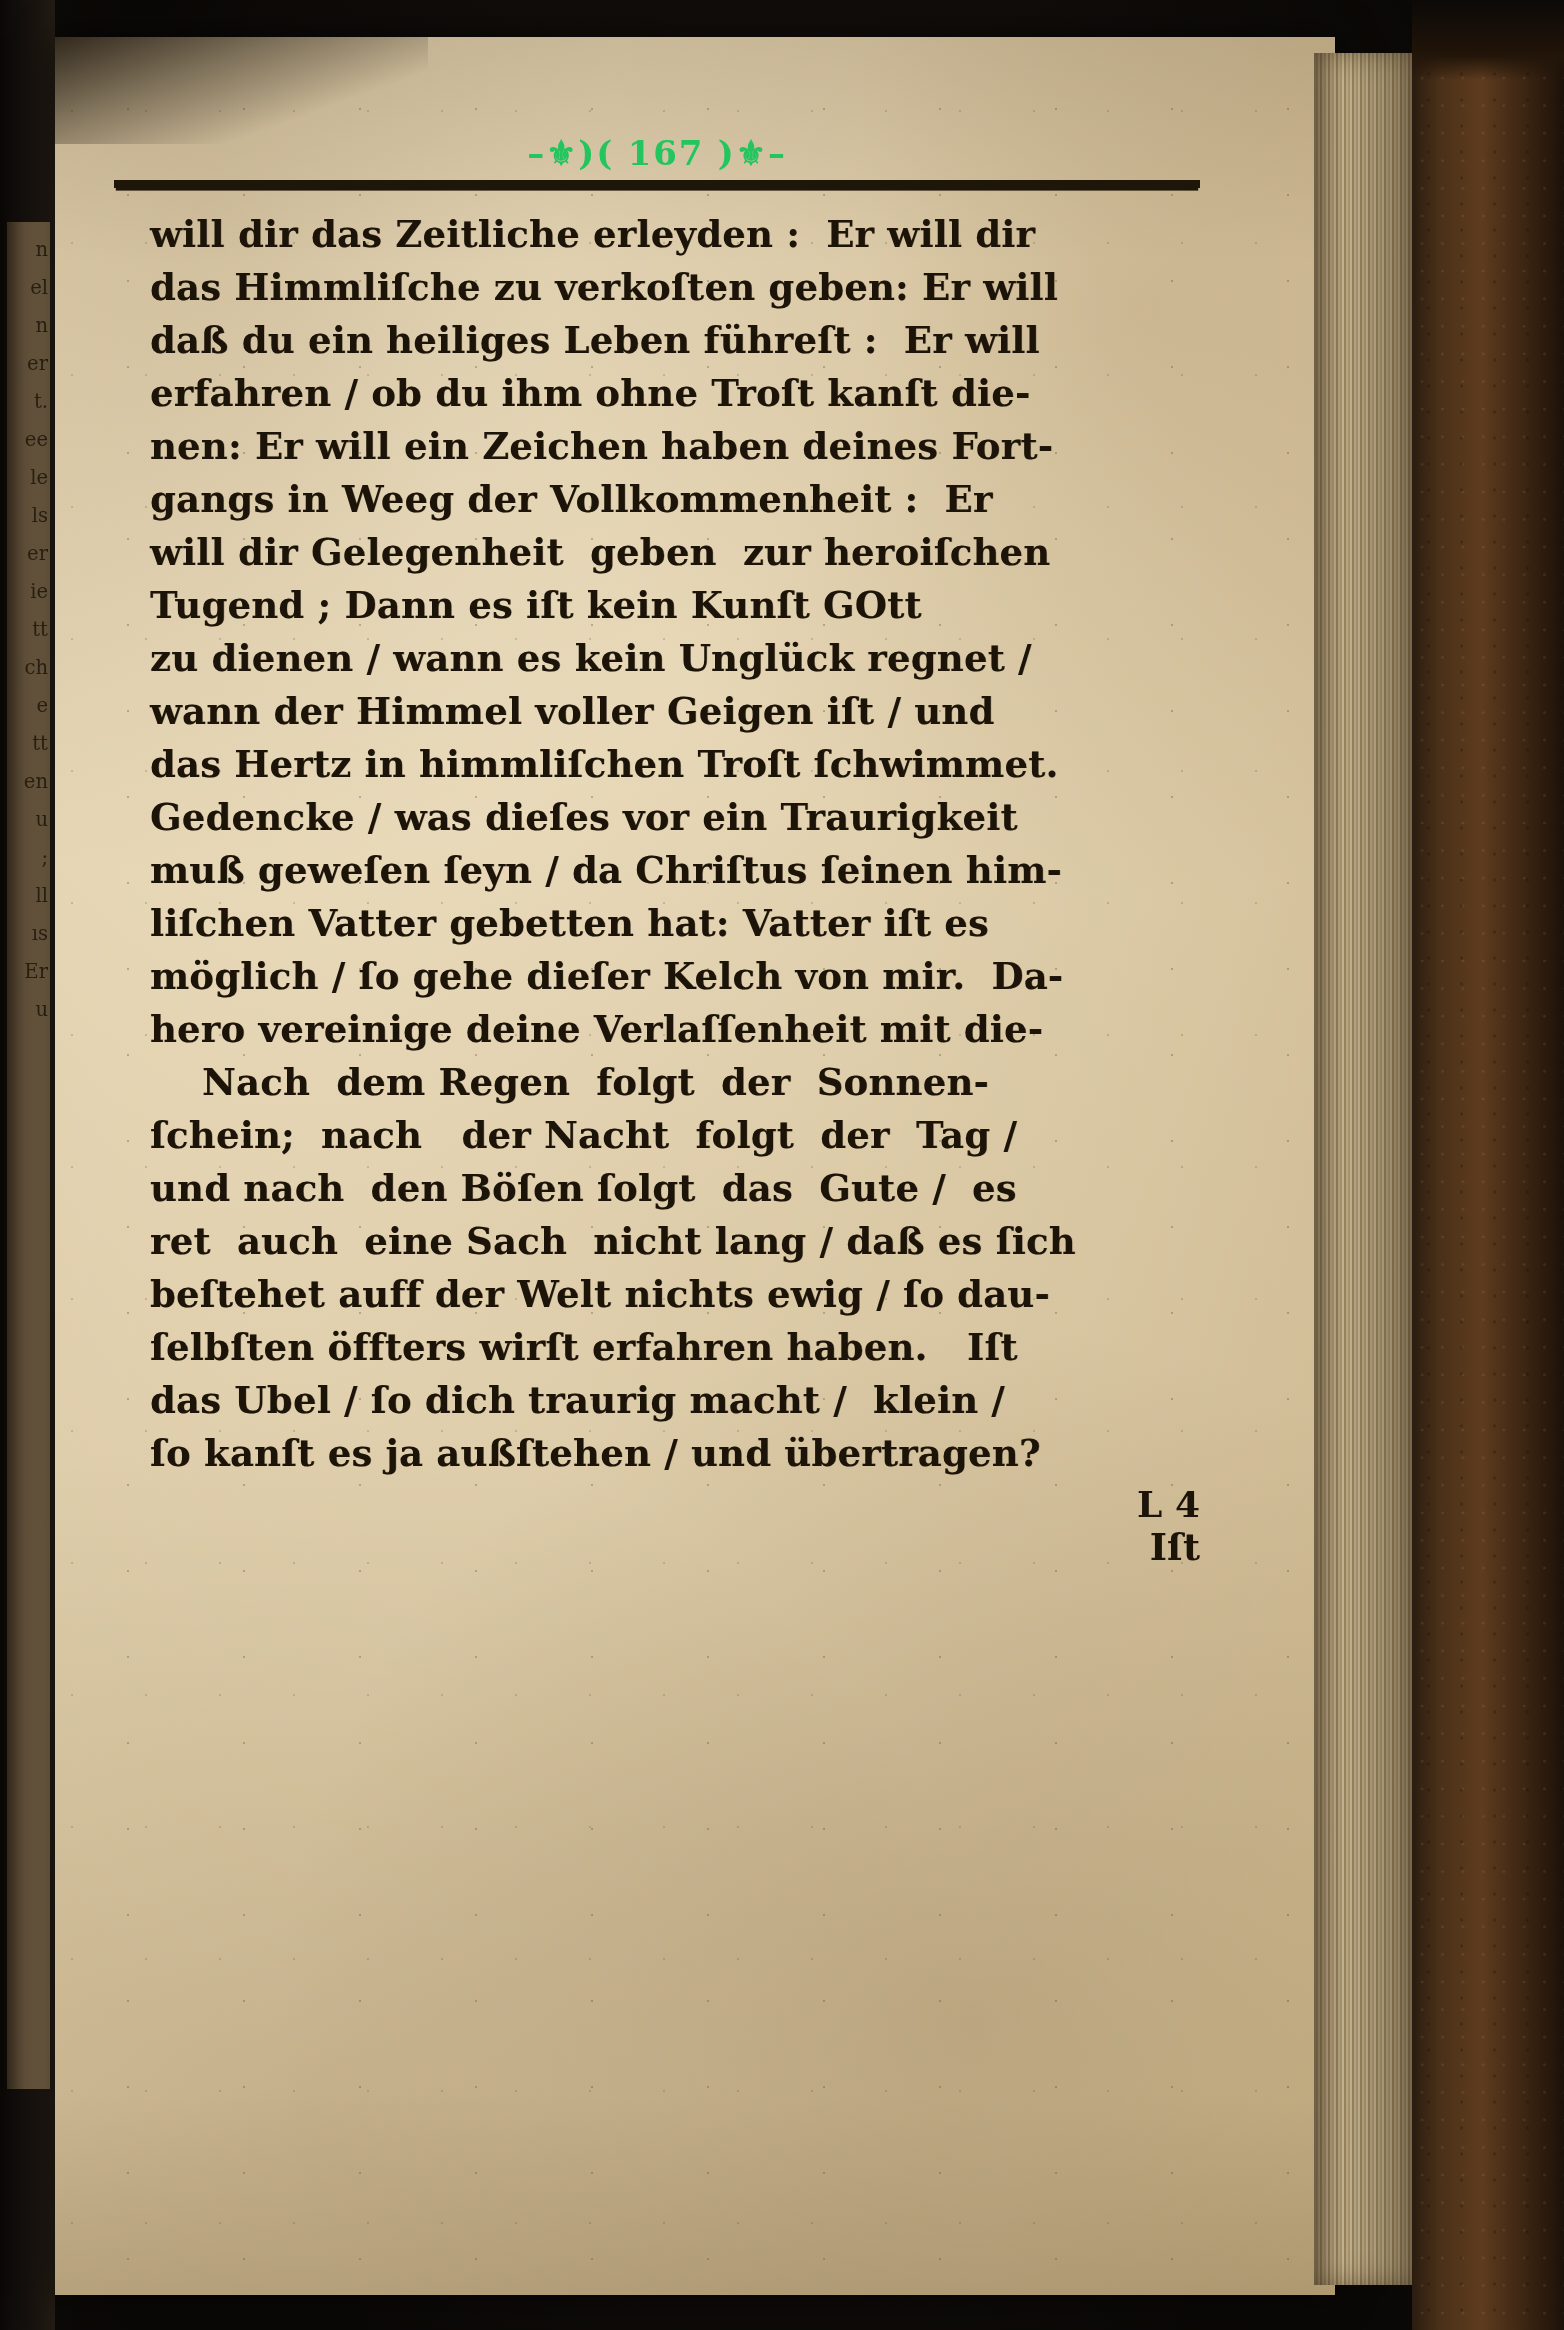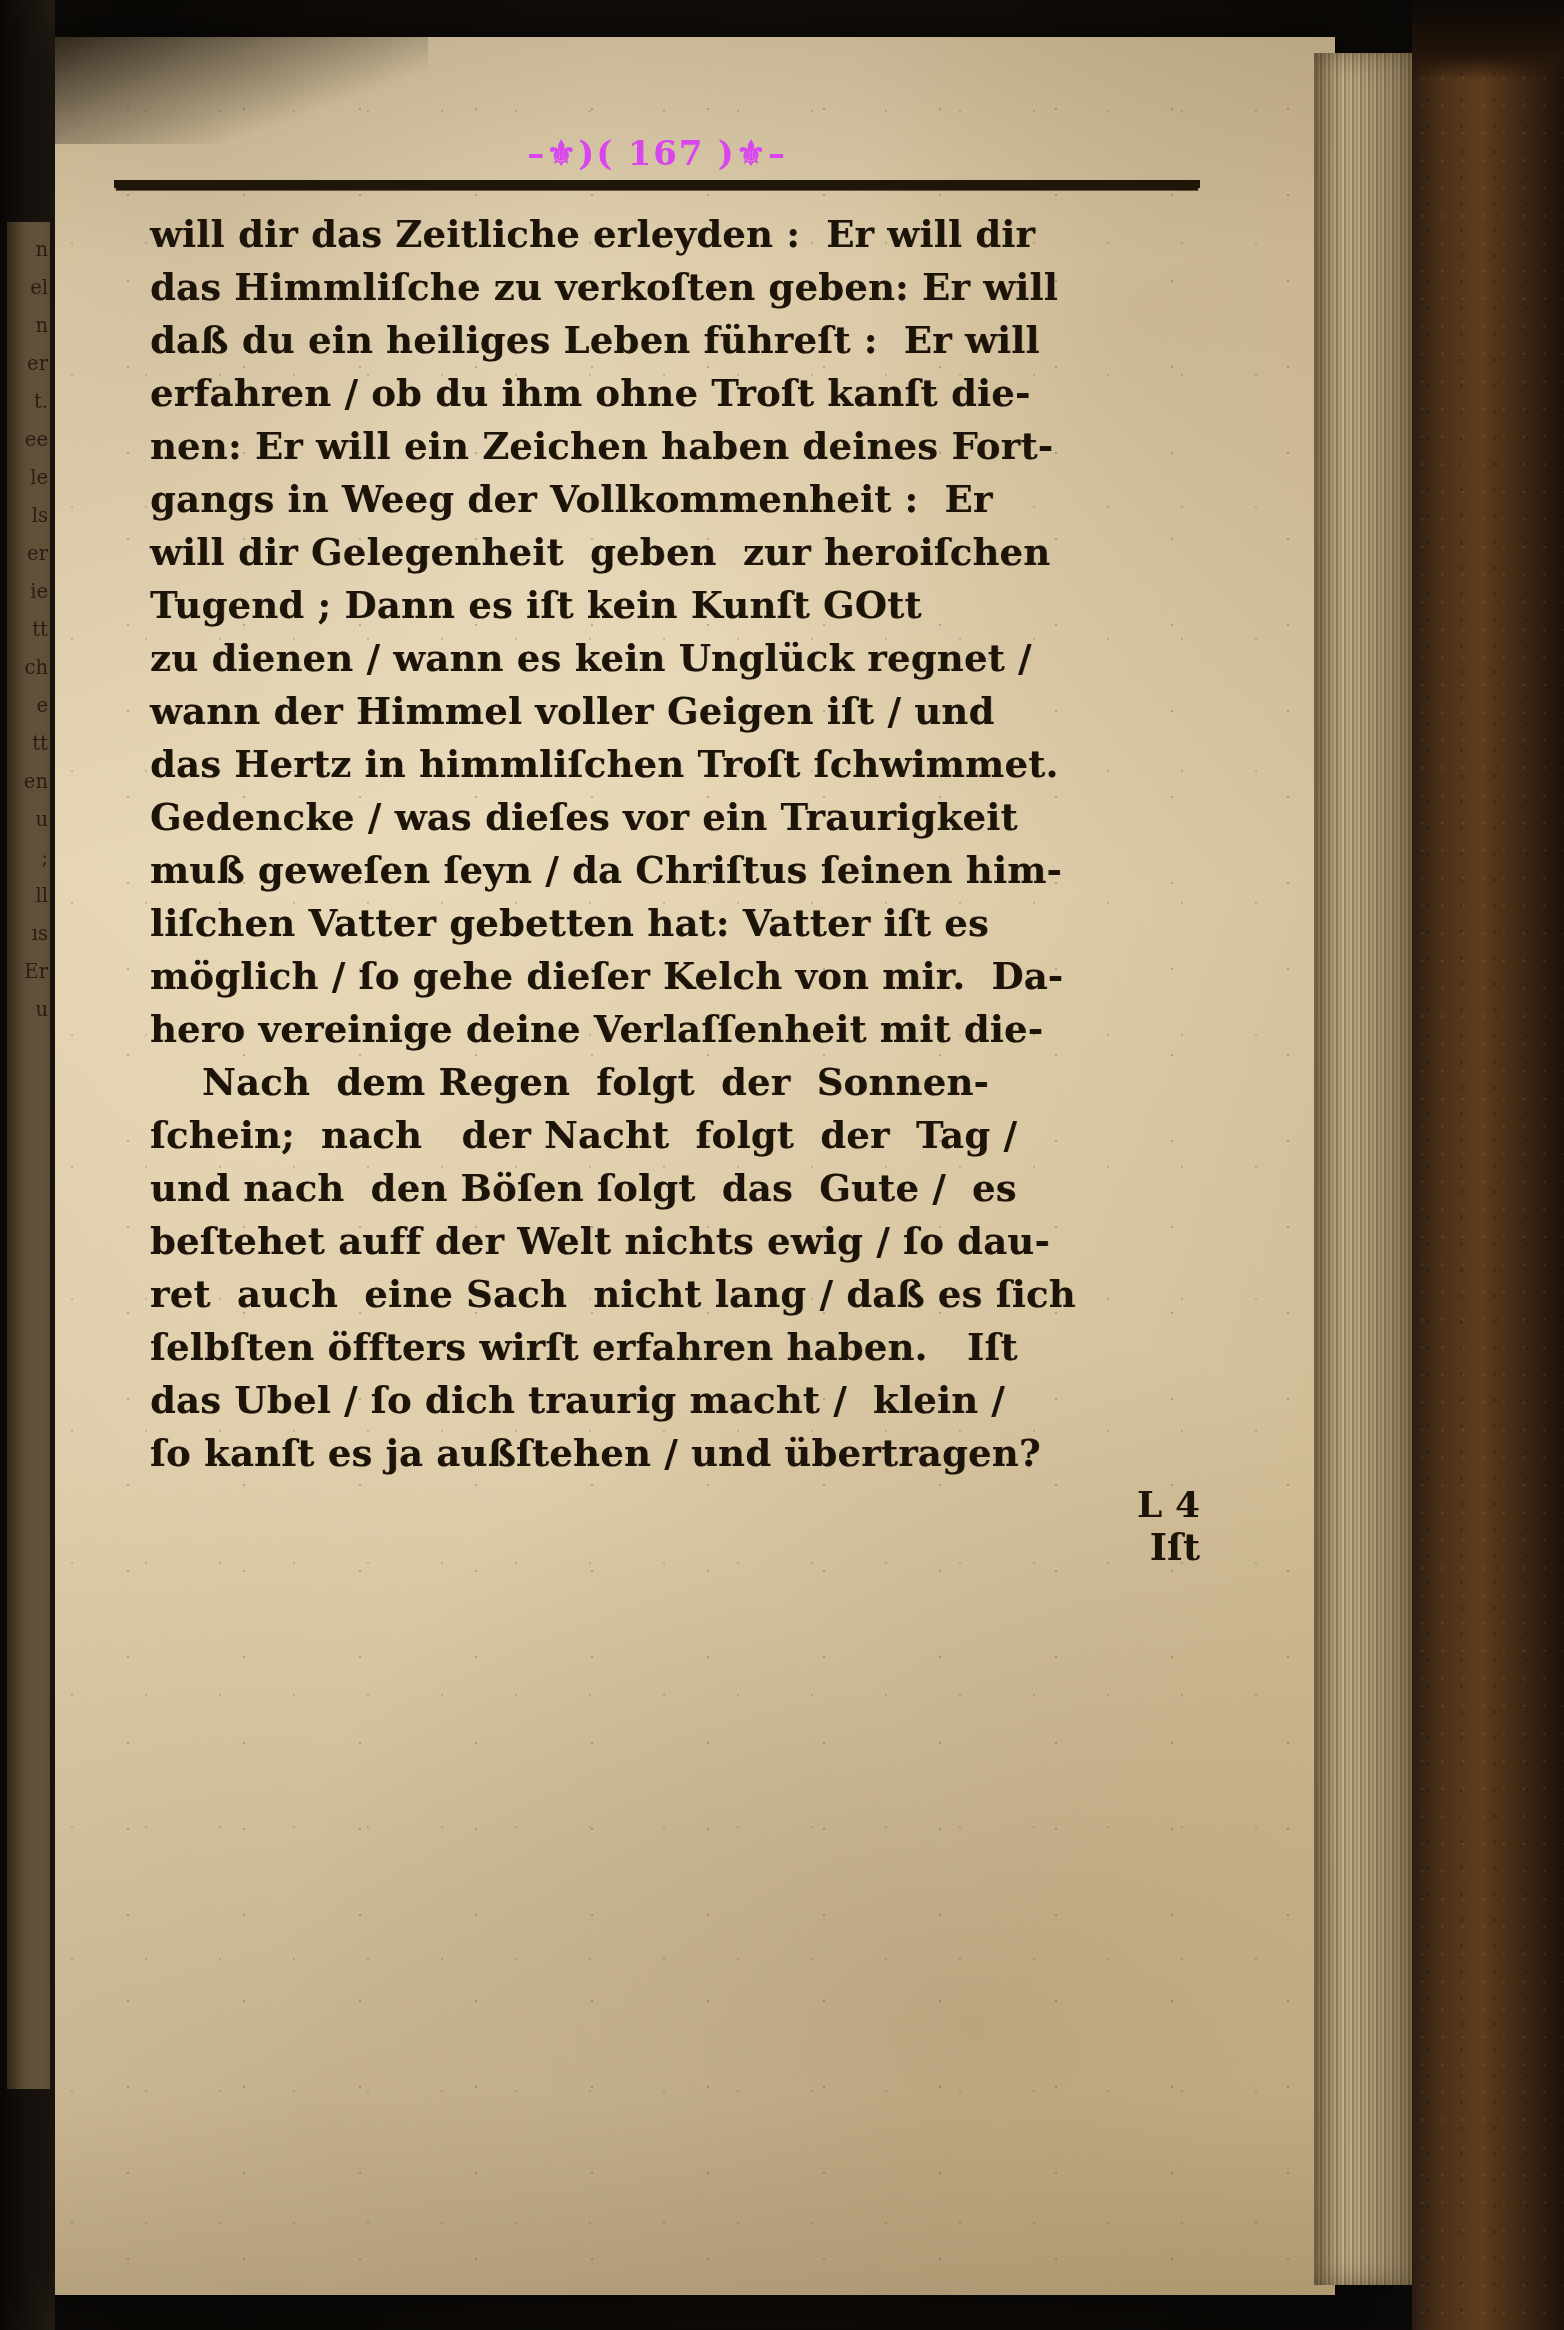--- a/index.html
+++ b/index.html
@@ -146,21 +146,21 @@
     position: absolute;
     left: 114px;
     top: 133px;
     width: 1086px;
   }
 
   .header-line {
     text-align: center;
     font-size: 34px;
     letter-spacing: 1.8px;
-    color: #d946ef;
+    color: #22c55e;
     font-family: "DejaVu Serif", serif;
     font-weight: bold;
     margin-bottom: 7.1px;
     white-space: pre;
   }
   .rule {
     height: 0;
     border-top: 6.2px solid #1e1609;
     border-bottom: 2.7px solid #1e1609;
     margin: 5.3px 0 19.6px 0;
@@ -266,22 +266,22 @@
           <span class="line">Gedencke / was dieſes vor ein Traurigkeit</span>
           <span class="line">muß geweſen ſeyn / da Chriſtus ſeinen him-</span>
           <span class="line">liſchen Vatter gebetten hat: Vatter iſt es</span>
           <span class="line">möglich / ſo gehe dieſer Kelch von mir.  Da-</span>
           <span class="line">hero vereinige deine Verlaſſenheit mit die-</span>
         </p>
       <p id="para-2">
           <span class="line indent">Nach  dem Regen  folgt  der  Sonnen-</span>
           <span class="line">ſchein;  nach   der Nacht  folgt  der  Tag /</span>
           <span class="line">und nach  den Böſen ſolgt  das  Gute /  es</span>
+          <span class="line">ret  auch  eine Sach  nicht lang / daß es ſich</span>
           <span class="line">beſtehet auff der Welt nichts ewig / ſo dau-</span>
-          <span class="line">ret  auch  eine Sach  nicht lang / daß es ſich</span>
           <span class="line">ſelbſten öffters wirſt erfahren haben.   Iſt</span>
           <span class="line">das Ubel / ſo dich traurig macht /  klein /</span>
           <span class="line">ſo kanſt es ja außſtehen / und übertragen?</span>
         </p>
     </div>
 
     <div class="catch-row">
       <div class="signature">L 4</div>
       <div class="catchword">Iſt</div>
     </div>

